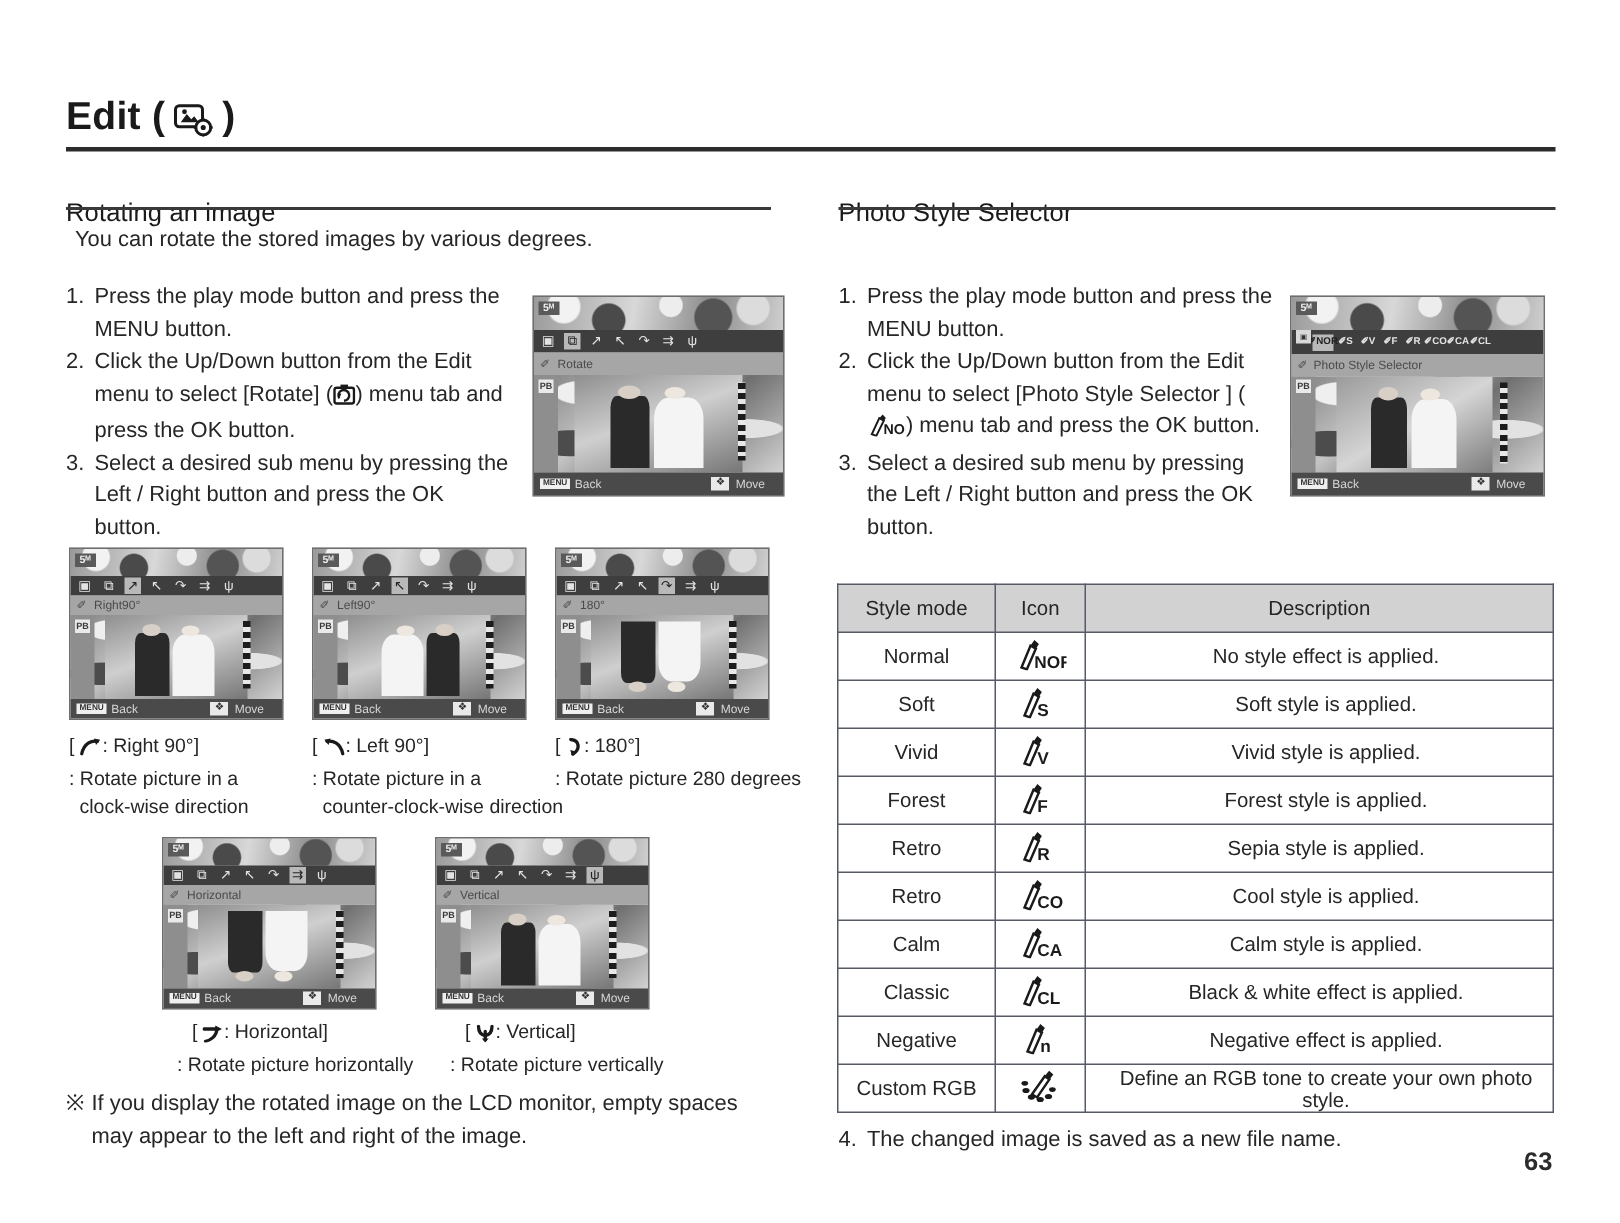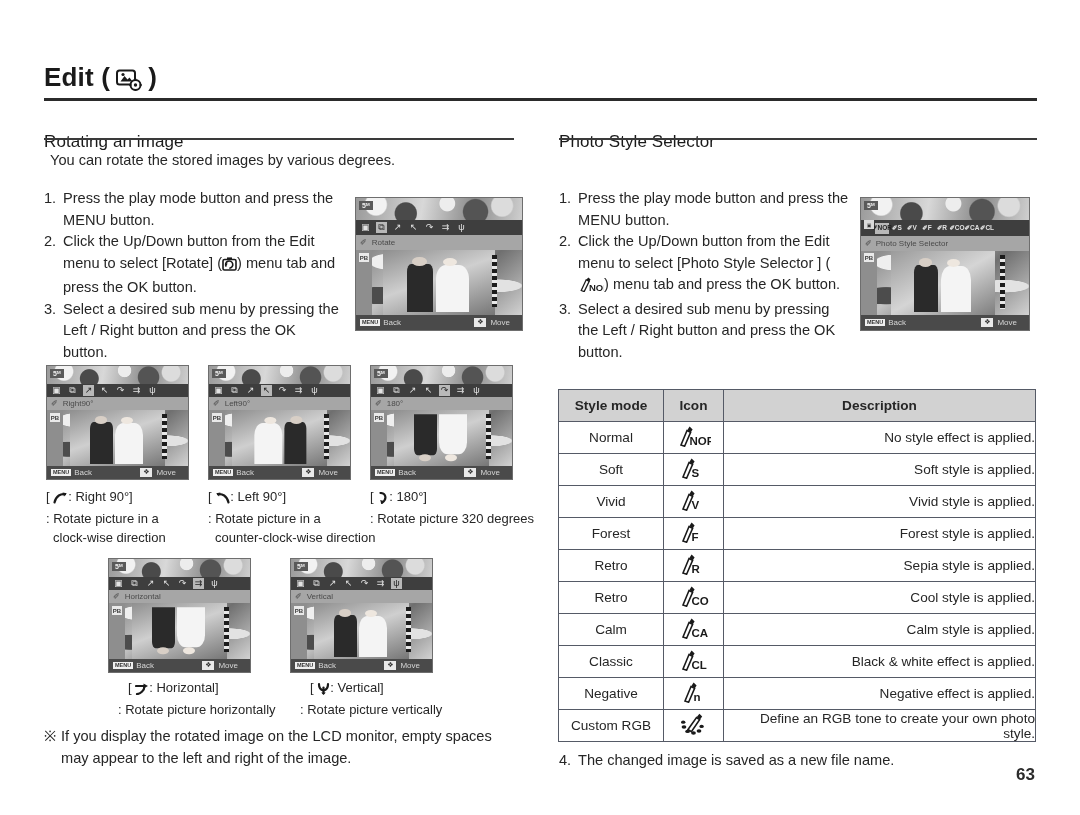--- a/index.html
+++ b/index.html
@@ -127,22 +127,22 @@
   .cap .line1 { white-space:nowrap; }
 
   
   .style-table {
     position:absolute; border-collapse:collapse; font-size:13.6px; color:#262626;
   }
   .style-table th, .style-table td {
     border:1px solid #555a66; padding:0; text-align:center; vertical-align:middle;
     height:32px;
   }
-  .style-table th { background:#d2d2d2; font-weight:bold; }
-  .style-table td.desc { text-align:right; padding-left:9px; }
+  .style-table th { background:#d2d2d2; font-weight:normal; }
+  .style-table td.desc { text-align:center; padding-left:9px; }
   .col-mode { width:105px; }
   .col-icon { width:60px; }
 
   .page-num {
     position:absolute; right:45px; bottom:30px;
     font-size:17px; font-weight:bold; color:#2b2b2b;
   }
 </style>
 </head>
 <body>
@@ -372,21 +372,21 @@
   </div>
 
   <div class="cap" style="left:370px; top:487px; width:180px;">
     <div class="line1">
       <span>[</span>
       <span class="ig"><svg width="12" height="12" viewBox="0 0 12 12">
             <path d="M3.5 1 C9.5 1.5 10 7.5 5 10.8" fill="none" stroke="#1a1a1a" stroke-width="2.2" stroke-linecap="round"></path>
             <path d="M4.2 11.8 L7.6 9.2 L3.2 8 Z" fill="#1a1a1a"></path>
           </svg></span><span>:  180°]</span>
     </div>
-    <div>: Rotate picture 320 degrees</div>
+    <div>: Rotate picture 280 degrees</div>
   </div>
 
   <div class="lcd" id="thumb-3" style="left:108px; top:558px; width:143px; height:115px;">
       <div class="photo-top" style="height:18px"></div>
       <div class="size-badge">5ᴹ</div>
       <div class="menubar" style="top:18px;height:13px">
         <span class="mi">▣</span>
         <span class="mi">⧉</span>
         <span class="mi">↗</span>
         <span class="mi">↖</span>

